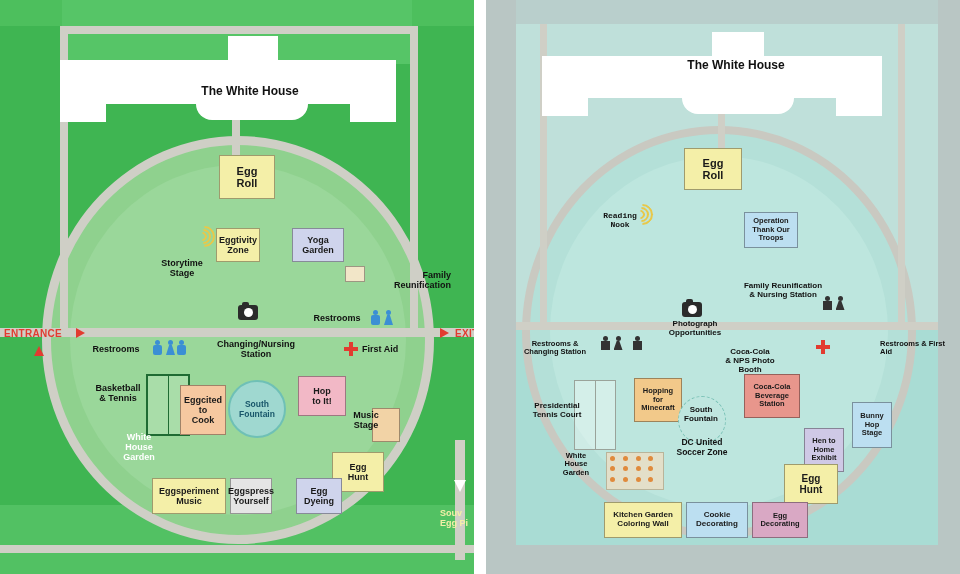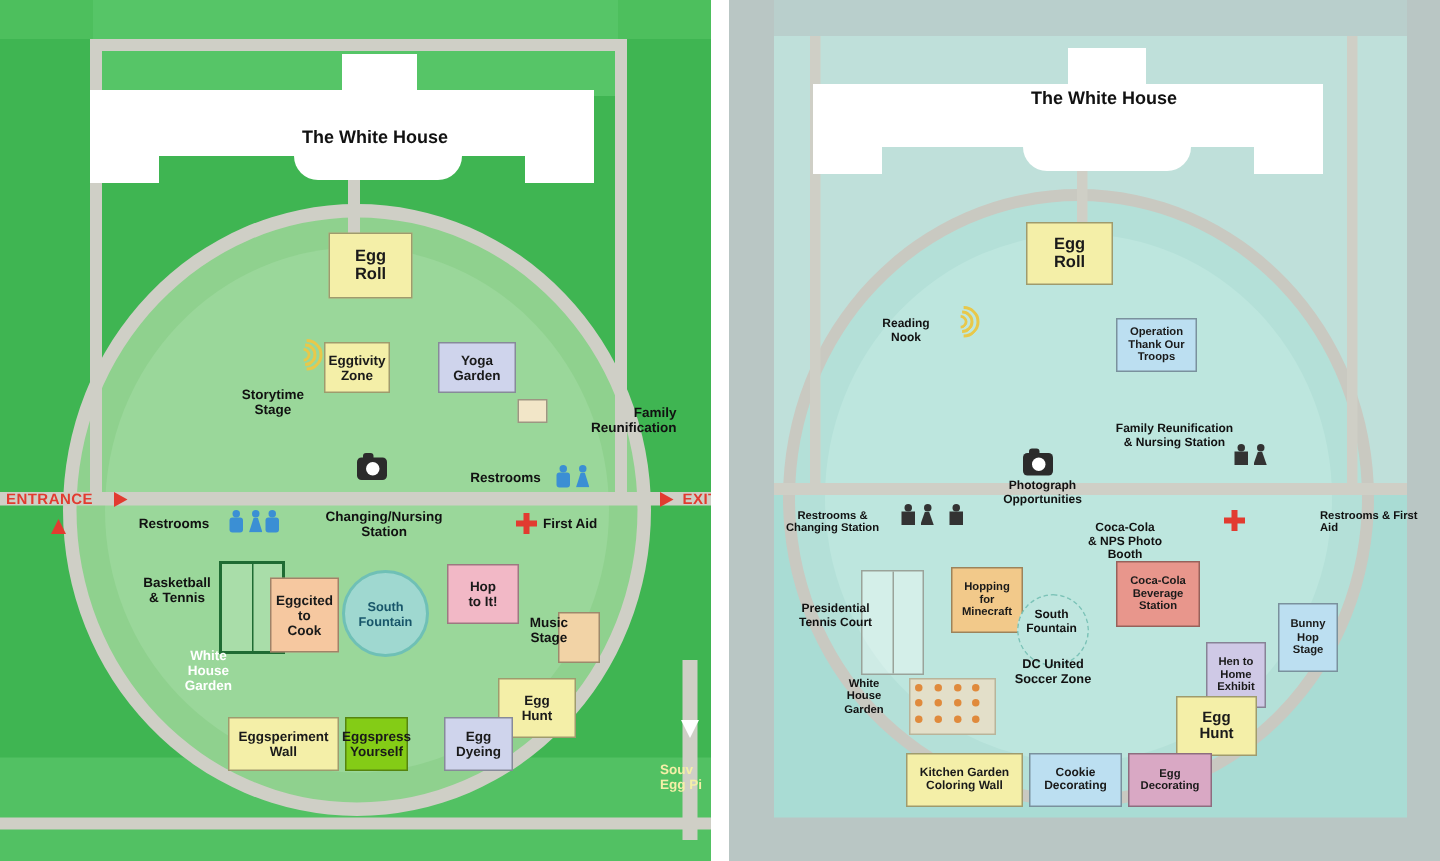--- a/index.html
+++ b/index.html
@@ -192,23 +192,23 @@
 House
 Garden</div>
 
     <div class="box" style="left:332px;top:452px;width:52px;height:40px;background:#f4efa8;">
       <span style="white-space:pre-line">Egg
 Hunt</span>
     </div>
 
     <div class="box" style="left:152px;top:478px;width:74px;height:36px;background:#f4efa8;">
       <span style="white-space:pre-line">Eggsperiment
-Wall</span>
-    </div>
-    <div class="box" style="left:230px;top:478px;width:42px;height:36px;background:#84cc16;text-align:center;">
+Music</span>
+    </div>
+    <div class="box" style="left:230px;top:478px;width:42px;height:36px;background:#e5e5e5;text-align:center;">
       <span style="white-space:pre-line">Eggspress
 Yourself</span>
     </div>
     <div class="box" style="left:296px;top:478px;width:46px;height:36px;background:#cfd4ec;">
       <span style="white-space:pre-line">Egg
 Dyeing</span>
     </div>
 
     <div class="arrow-down" style="left:454px;top:480px;"></div>
     <div class="plain" style="left:440px;top:508px;width:40px;white-space:pre-line;color:#f4efa8;text-align:left;">Souv
@@ -246,21 +246,21 @@
     <div class="box" style="left:198px;top:148px;width:58px;height:42px;background:#f4efa8;font-size:11px;">
       <span style="white-space:pre-line">Egg
 Roll</span>
     </div>
 
     <div class="sound" style="left:148px;top:204px;">
         <i></i>
         <i></i>
         <i></i>
       </div>
-    <div class="plain" style="left:92px;top:212px;width:52px;white-space:pre-line;font-size:8px;">Reading
+    <div class="plain" style="left:108px;top:212px;width:52px;white-space:pre-line;font-size:8px;font-family:Liberation Mono, monospace;">Reading
 Nook</div>
 
     <div class="box" style="left:258px;top:212px;width:54px;height:36px;background:#bcdff1;font-size:7.5px;">
       <span style="white-space:pre-line">Operation
 Thank Our
 Troops</span>
     </div>
 
 
     <div class="plain" style="left:234px;top:282px;width:126px;white-space:pre-line;font-size:8px;">Family Reunification

